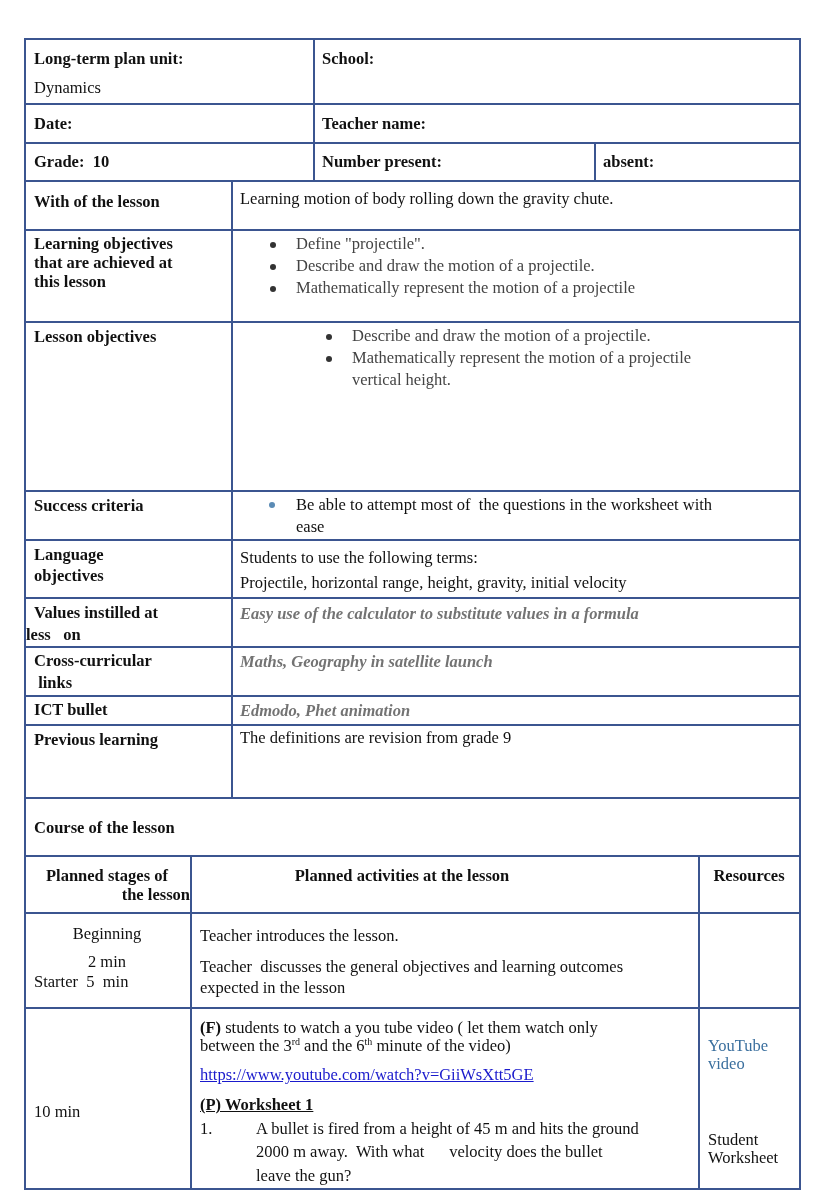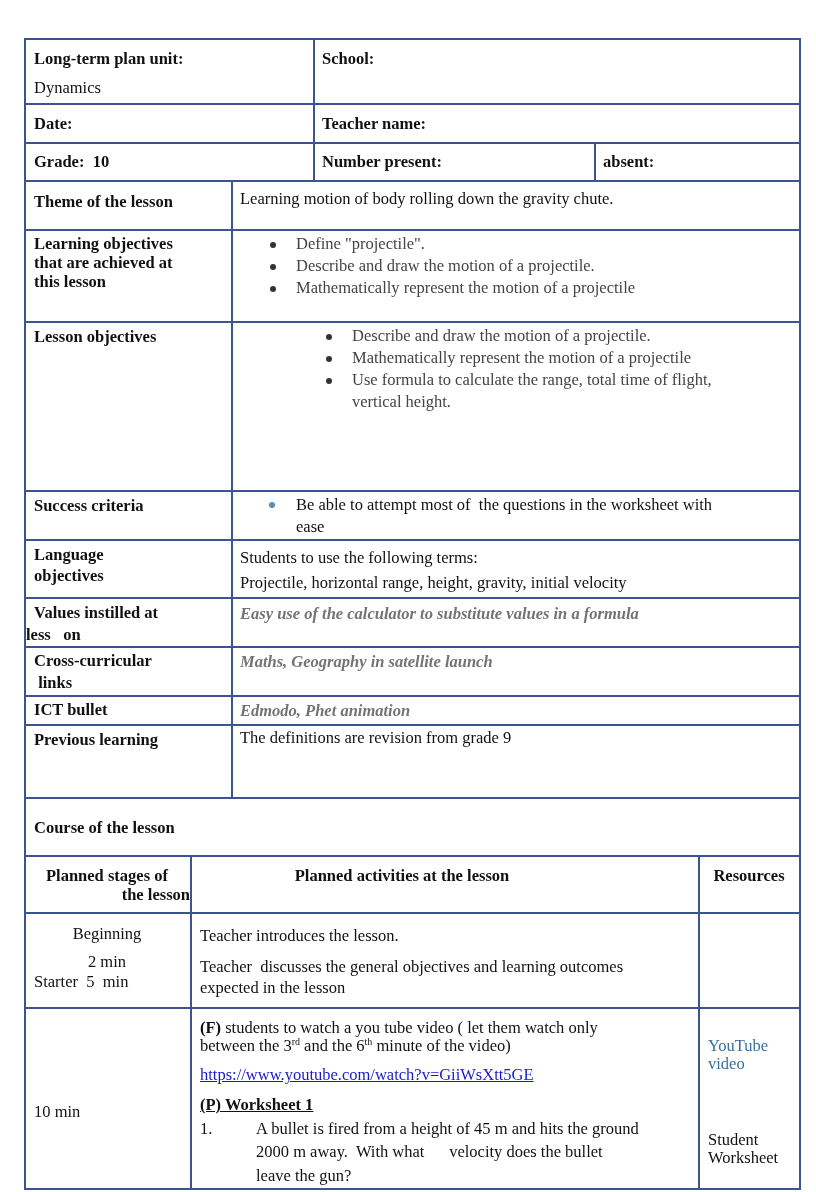--- a/index.html
+++ b/index.html
@@ -49,37 +49,36 @@
 
 <div class="t b" style="left:34px;top:49px;">Long-term plan unit:</div>
 <div class="t" style="left:34px;top:78px;">Dynamics</div>
 <div class="t b" style="left:322px;top:49px;">School:</div>
 <div class="t b" style="left:34px;top:114px;">Date:</div>
 <div class="t b" style="left:322px;top:114px;">Teacher name:</div>
 <div class="t b" style="left:34px;top:152px;white-space:pre;">Grade:  10</div>
 <div class="t b" style="left:322px;top:152px;">Number present:</div>
 <div class="t b" style="left:603px;top:152px;">absent:</div>
 
-<div class="t b" style="left:34px;top:192px;">Theme of the lesson</div>
+<div class="t b" style="left:34px;top:192px;">With of the lesson</div>
 <div class="t" style="left:240px;top:189px;">Learning motion of body rolling down the gravity chute.</div>
 
 <div class="t b" style="left:34px;top:234px;">Learning objectives</div>
 <div class="t b" style="left:34px;top:253px;">that are achieved at</div>
 <div class="t b" style="left:34px;top:272px;">this lesson</div>
 <ul class="bl" style="left:296px;top:233px;">
   <li><span class="dot" style="left:-26px;top:9px;"></span><span>Define "projectile".</span></li>
   <li><span class="dot" style="left:-26px;top:9px;"></span><span>Describe and draw the motion of a projectile.</span></li>
   <li><span class="dot" style="left:-26px;top:9px;"></span><span>Mathematically represent the motion of a projectile</span></li>
 </ul>
 
 <div class="t b" style="left:34px;top:327px;">Lesson objectives</div>
 <ul class="bl" style="left:352px;top:325px;">
   <li><span class="dot" style="left:-26px;top:9px;"></span><span>Describe and draw the motion of a projectile.</span></li>
   <li><span class="dot" style="left:-26px;top:9px;"></span><span>Mathematically represent the motion of a projectile</span></li>
-  <li><span class="dot" style="left:-26px;top:9px;"></span><span>Use formula to calculate the range, total time of flight,</span></li>
   <li><span>vertical height.</span></li>
 </ul>
 
 <div class="t b" style="left:34px;top:496px;">Success criteria</div>
 <span class="dot" style="position:absolute;left:269px;top:502px;width:6px;height:6px;border-radius:50%;background:#5b8bb5;"></span>
 <div class="t" style="left:296px;top:495px;white-space:pre;">Be able to attempt most of  the questions in the worksheet with</div>
 <div class="t" style="left:296px;top:517px;">ease</div>
 
 <div class="t b" style="left:34px;top:545px;">Language</div>
 <div class="t b" style="left:34px;top:566px;">objectives</div>

